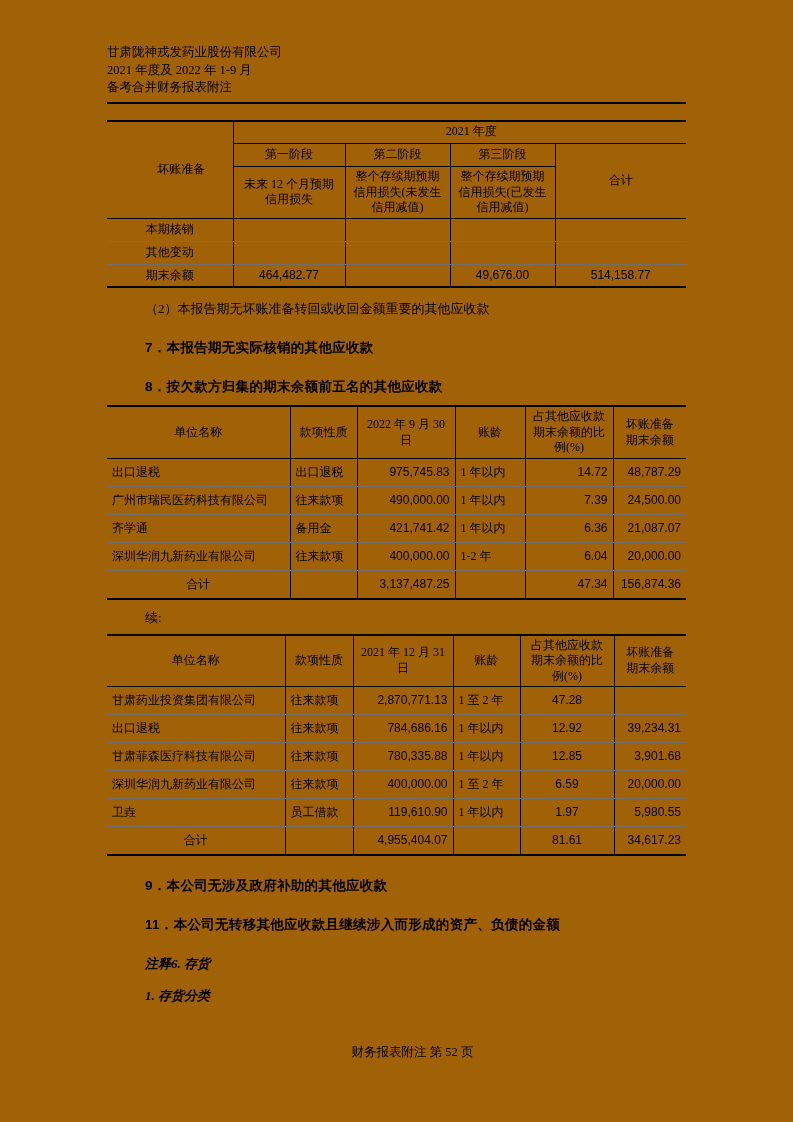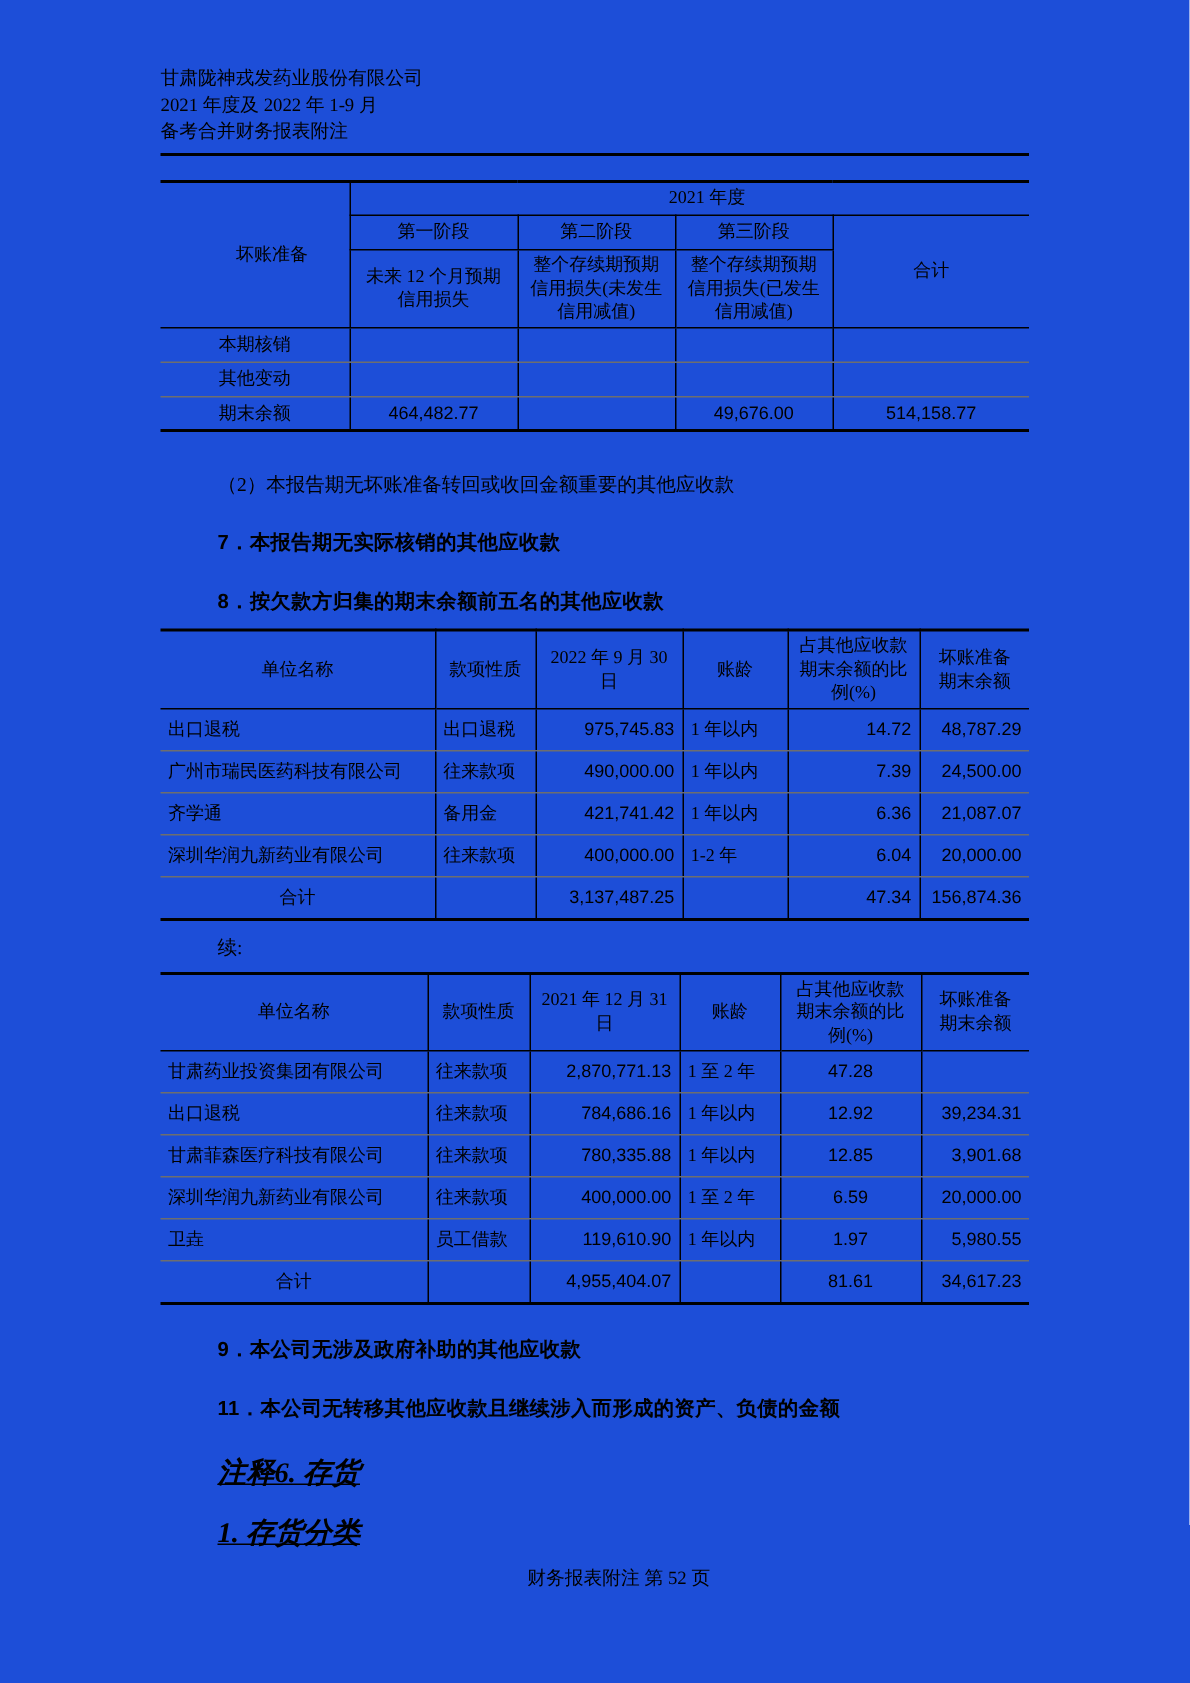--- a/index.html
+++ b/index.html
@@ -1,19 +1,19 @@
 <!DOCTYPE html>
 <html><head>
 <meta charset="utf-8">
 <style>
   * { box-sizing: border-box; }
   html, body { margin: 0; padding: 0; background: #ffffff; }
   .page {
     width: 793px; height: 1122px; position: relative; overflow: hidden;
-    background: #1d4ed8; color: #000;
+    background: #a16207; color: #000;
     font-family: "Liberation Serif", serif;
     padding: 44px 107px 0 107px;
   }
   .doc-header div { font-size: 12.5px; line-height: 17.5px; }
   .header-rule { border: none; border-top: 2px solid #000; margin: 5px 0 0 0; }
 
   table.fin { border-collapse: collapse; width: 579px; table-layout: fixed;
               border-top: 2px solid #000; border-bottom: 2.5px solid #000; }
   table.fin td { font-size: 12px; padding: 2px 5px; vertical-align: middle; line-height: 1.3; word-break: break-all; }
   .c { text-align: center; }
@@ -31,25 +31,25 @@
   .t1 tr.body td { height: 23px; text-align: center; }
 
   .t2 { margin-top: 9px; }
   .t2 tr.thead td { height: 49px; }
   .t2 tr.body td { height: 28px; }
 
   .t3 { margin-top: 6px; }
   .t3 tr.thead td { height: 41px; }
   .t3 tr.body td { height: 28px; }
 
-  .p-plain { font-size: 13px; margin: 26px 0 0 38px; }
+  .p-plain { font-size: 13px; margin: 12px 0 0 38px; }
   .p-bold  { font-size: 13.5px; font-weight: 700; margin: 21px 0 0 38px;
              font-family: "Liberation Sans", sans-serif; letter-spacing: 0.3px; }
-  .p-note  { font-size: 19px; font-weight: 700; font-style: italic;
-             margin: 21px 0 0 38px; font-family: "Liberation Serif", serif; text-decoration: underline; }
+  .p-note  { font-size: 13px; font-weight: 700; font-style: italic;
+             margin: 21px 0 0 38px; font-family: "Liberation Serif", serif; }
   .p-note2 { margin-top: 14px; }
   .cont    { font-size: 13px; margin: 9px 0 7px 38px; }
   .footer  { position: absolute; left: 16px; top: 1044px; width: 793px;
              text-align: center; font-size: 12.5px; }
 </style>
 </head>
 <body>
 
 <div class="page">
 

